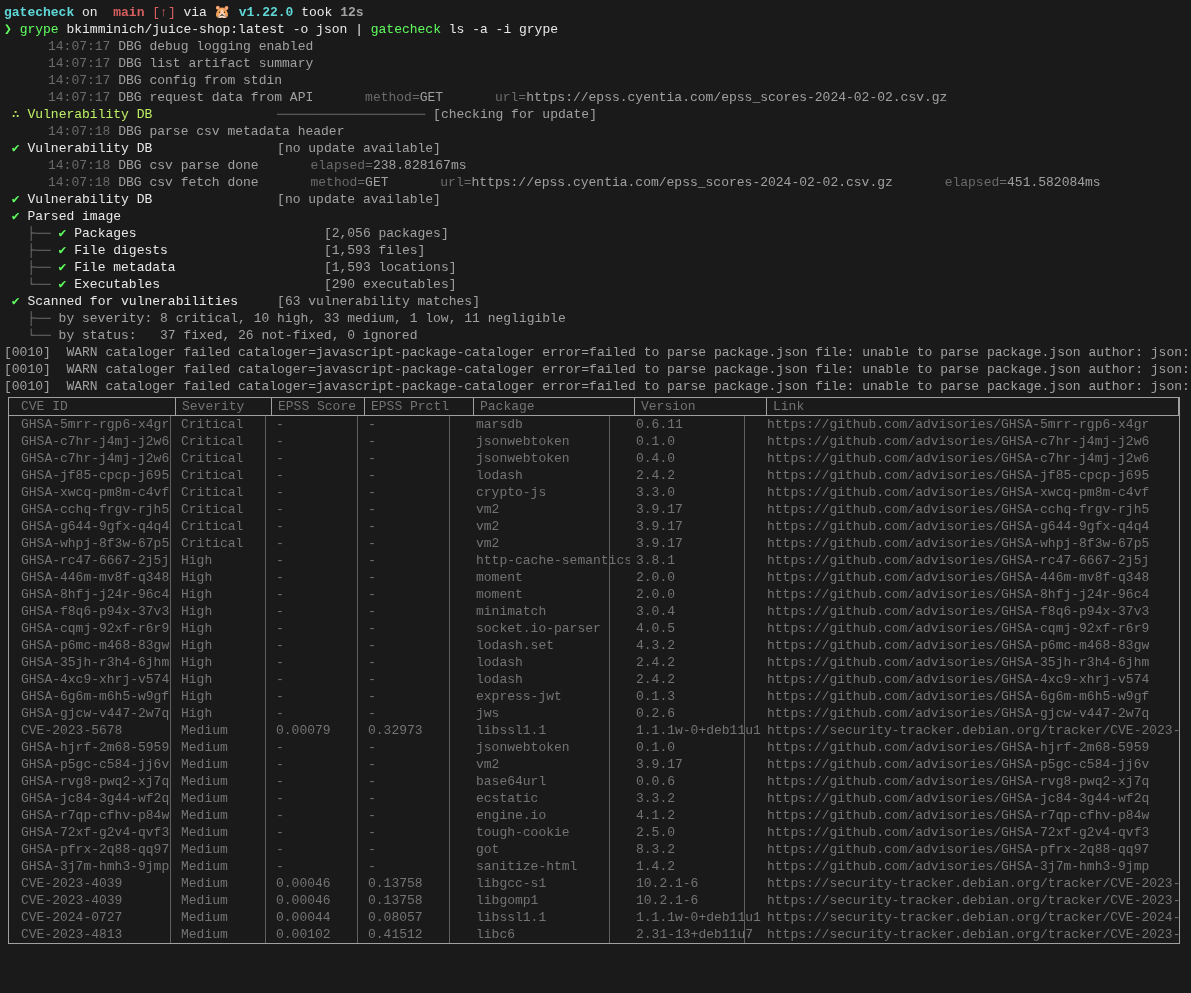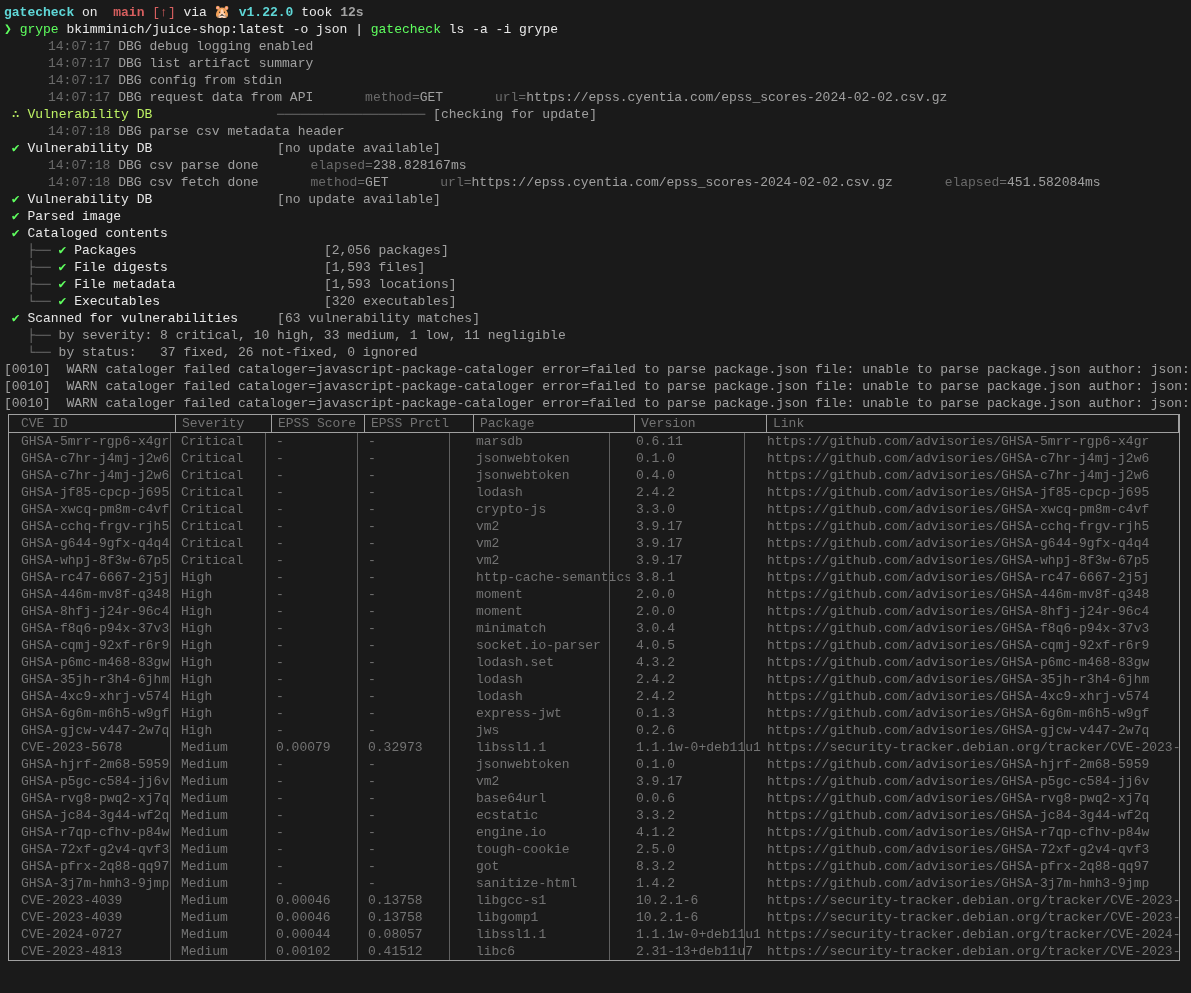--- a/index.html
+++ b/index.html
@@ -67,25 +67,24 @@
     <div class="line"><span class="dim">14:07:17</span> <span class="lgrey">DBG list artifact summary</span></div>
     <div class="line"><span class="dim">14:07:17</span> <span class="lgrey">DBG config from stdin</span></div>
     <div class="line"><span class="dim">14:07:17</span> <span class="lgrey">DBG request data from API</span> <span class="dim">method=</span><span class="lgrey">GET</span> <span class="dim">url=</span><span class="lgrey">https://epss.cyentia.com/epss_scores-2024-02-02.csv.gz</span></div>
     <div class="line"><span class="spinner"> ∴ Vulnerability DB</span>                <span class="grey">─────────────────── </span><span class="lgrey">[checking for update]</span></div>
     <div class="line"><span class="dim">14:07:18</span> <span class="lgrey">DBG parse csv metadata header</span></div>
     <div class="line"> <span class="check">✔</span><span class="white"> Vulnerability DB</span>                <span class="lgrey">[no update available]</span></div>
     <div class="line"><span class="dim">14:07:18</span> <span class="lgrey">DBG csv parse done</span> <span class="dim">elapsed=</span><span class="lgrey">238.828167ms</span></div>
     <div class="line"><span class="dim">14:07:18</span> <span class="lgrey">DBG csv fetch done</span> <span class="dim">method=</span><span class="lgrey">GET</span> <span class="dim">url=</span><span class="lgrey">https://epss.cyentia.com/epss_scores-2024-02-02.csv.gz</span> <span class="dim">elapsed=</span><span class="lgrey">451.582084ms</span></div>
     <div class="line"> <span class="check">✔</span><span class="white"> Vulnerability DB</span>                <span class="lgrey">[no update available]</span></div>
     <div class="line"> <span class="check">✔</span><span class="white"> Parsed image</span><span class="lgrey"></span></div>
-    <div class="line"> <span class="check">✔</span><span class="white"> Cataloged contents</span><span class="lgrey"></span></div>
     <div class="line"><span class="grey">   ├── </span><span class="check">✔</span><span class="white"> Packages</span>                        <span class="lgrey">[2,056 packages]</span></div>
     <div class="line"><span class="grey">   ├── </span><span class="check">✔</span><span class="white"> File digests</span>                    <span class="lgrey">[1,593 files]</span></div>
     <div class="line"><span class="grey">   ├── </span><span class="check">✔</span><span class="white"> File metadata</span>                   <span class="lgrey">[1,593 locations]</span></div>
-    <div class="line"><span class="grey">   └── </span><span class="check">✔</span><span class="white"> Executables</span>                     <span class="lgrey">[320 executables]</span></div>
+    <div class="line"><span class="grey">   └── </span><span class="check">✔</span><span class="white"> Executables</span>                     <span class="lgrey">[290 executables]</span></div>
     <div class="line"> <span class="check">✔</span><span class="white"> Scanned for vulnerabilities</span>     <span class="lgrey">[63 vulnerability matches]</span></div>
     <div class="line"><span class="grey">   ├── </span><span class="lgrey">by severity: 8 critical, 10 high, 33 medium, 1 low, 11 negligible</span></div>
     <div class="line"><span class="grey">   └── </span><span class="lgrey">by status:   37 fixed, 26 not-fixed, 0 ignored</span></div>
     <div class="line"><span class="lgrey">[0010]  WARN cataloger failed cataloger=javascript-package-cataloger error=failed to parse package.json file: unable to parse package.json author: json: cannot unmarshal</span></div>
     <div class="line"><span class="lgrey">[0010]  WARN cataloger failed cataloger=javascript-package-cataloger error=failed to parse package.json file: unable to parse package.json author: json: cannot unmarshal</span></div>
     <div class="line"><span class="lgrey">[0010]  WARN cataloger failed cataloger=javascript-package-cataloger error=failed to parse package.json file: unable to parse package.json author: json: cannot unmarshal</span></div>
   </div>
 
 <div class="table-wrap">
   <div class="thead">

